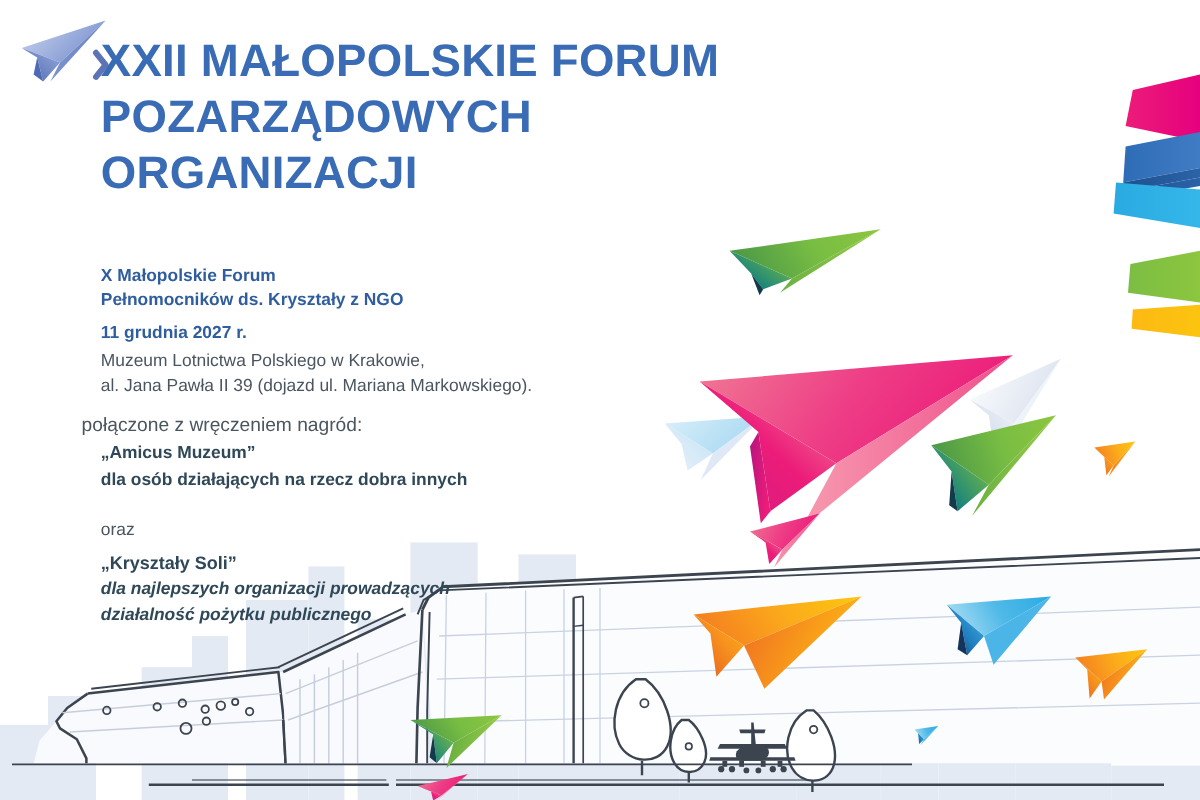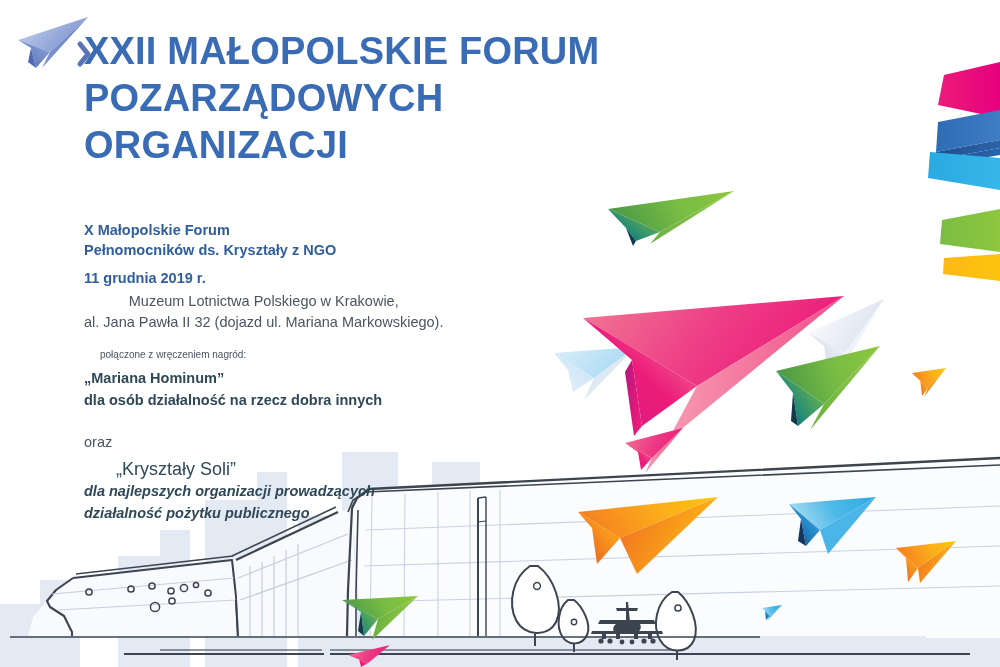--- a/index.html
+++ b/index.html
@@ -57,27 +57,27 @@
     line-height:20px;
     white-space:nowrap;
   }
   .venue{
     position:absolute;
     left:84px;top:291px;
     color:#4a5560;
     font-size:14.5px;
     line-height:21px;
   }
-  .venue span{display:block;white-space:nowrap;text-align:center;}
+  .venue span{display:block;white-space:nowrap;}
 
   .awards-intro{
     position:absolute;
-    left:100px;top:344px;
+    left:68px;top:344px;
     color:#4a5560;
-    font-size:10px;
+    font-size:16px;
     line-height:21px;
     white-space:nowrap;
   }
   .award1-name{
     position:absolute;
     left:84px;top:368px;
     color:#2f4858;
     font-weight:bold;
     font-size:14.5px;
     line-height:21px;
@@ -97,25 +97,24 @@
     left:84px;top:432px;
     color:#4a5560;
     font-size:14.5px;
     line-height:21px;
     white-space:nowrap;
   }
   .award2-name{
     position:absolute;
     left:84px;top:459px;
     color:#2f4858;
-    font-weight:normal;
-    font-size:18px;
+    font-weight:bold;
+    font-size:15px;
     line-height:21px;
     white-space:nowrap;
-    margin-left:32px;
   }
   .award2-desc{
     position:absolute;
     left:84px;top:481px;
     color:#2f4858;
     font-weight:bold;
     font-size:14.5px;
     line-height:21.5px;
     font-style:italic;
   }
@@ -488,30 +487,30 @@
       <span class="tl">XXII MAŁOPOLSKIE FORUM</span>
       <span class="tl">POZARZĄDOWYCH</span>
       <span class="tl">ORGANIZACJI</span>
     </h1>
 
     <div class="subtitle">
       <span>X Małopolskie Forum</span>
       <span>Pełnomocników ds. Kryształy z NGO</span>
     </div>
 
-    <div class="date">11 grudnia 2019 r.</div>
+    <div class="date">11 grudnia 2027 r.</div>
 
     <div class="venue">
       <span>Muzeum Lotnictwa Polskiego w Krakowie,</span>
-      <span>al. Jana Pawła II 32 (dojazd ul. Mariana Markowskiego).</span>
+      <span>al. Jana Pawła II 39 (dojazd ul. Mariana Markowskiego).</span>
     </div>
 
     <div class="awards-intro">połączone z wręczeniem nagród:</div>
-    <div class="award1-name">„Mariana Hominum”</div>
-    <div class="award1-desc">dla osób działalność na rzecz dobra innych</div>
+    <div class="award1-name">„Amicus Muzeum”</div>
+    <div class="award1-desc">dla osób działających na rzecz dobra innych</div>
 
     <div class="oraz">oraz</div>
 
     <div class="award2-name">„Kryształy Soli”</div>
     <div class="award2-desc">
       <span>dla najlepszych organizacji prowadzących</span>
       <span>działalność pożytku publicznego</span>
     </div>
 
   </div>

